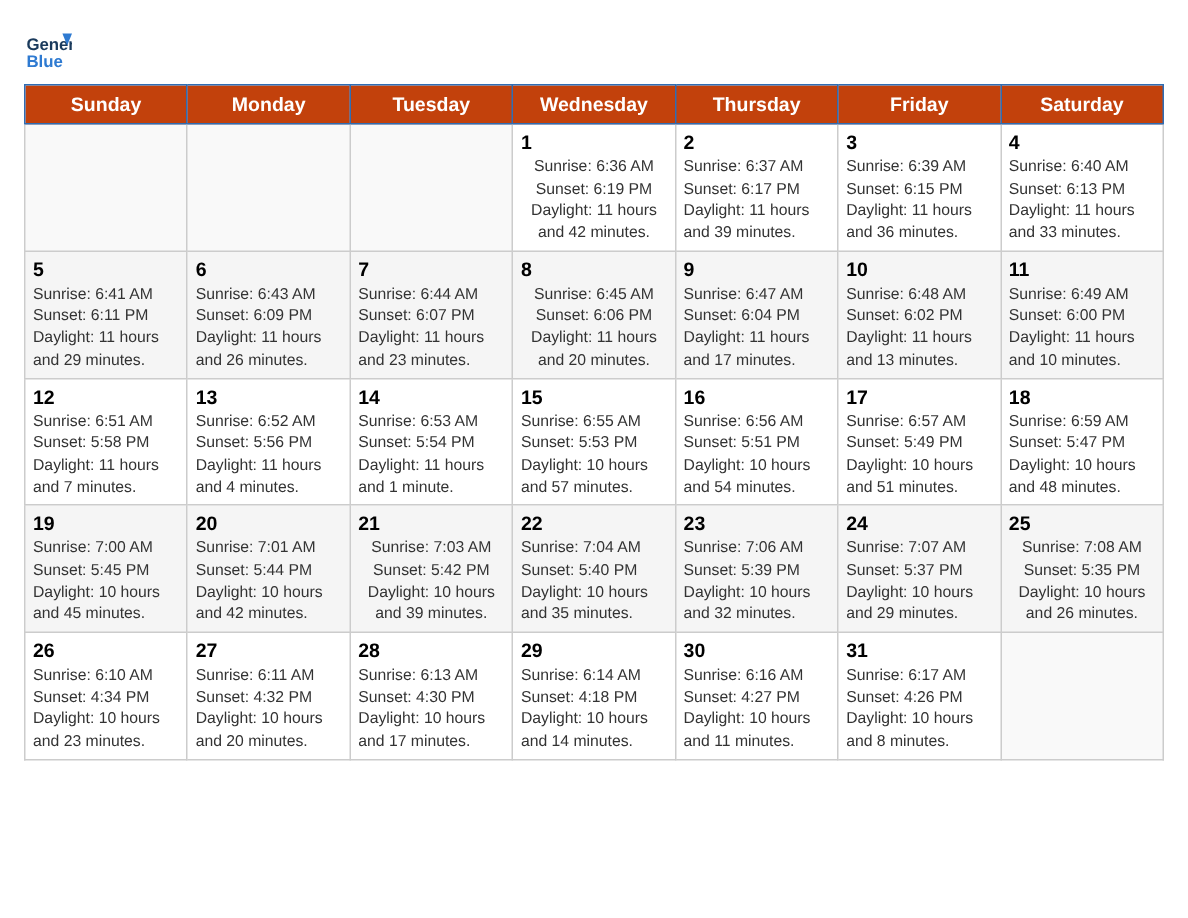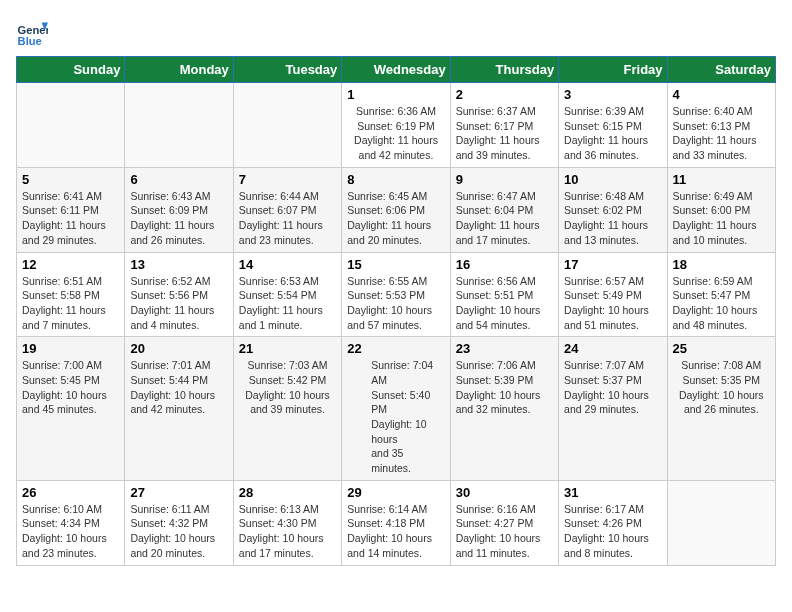--- a/index.html
+++ b/index.html
@@ -36,24 +36,24 @@
     .location {
       font-size: 15px;
       color: #1a3a5c;
     }
     .calendar {
       width: 100%;
       border-collapse: collapse;
       font-size: 11px;
     }
     .calendar th {
-      background: #15803d;
+      background: #c2410c;
       color: #fff;
       padding: 5px 4px;
-      text-align: right;
+      text-align: center;
       font-size: 13px;
       font-weight: bold;
       border: 1px solid #2e6db4;
     }
     .calendar td {
       border: 1px solid #ccc;
       vertical-align: top;
       padding: 4px 5px;
       width: 108px;
       min-height: 80px;
@@ -161,21 +161,21 @@
         </td>
         <td>
           <div class="day-number">7</div>
           <div class="day-info" style="white-space: pre-line;">Sunrise: 6:44 AM
 Sunset: 6:07 PM
 Daylight: 11 hours
 and 23 minutes.</div>
         </td>
         <td>
           <div class="day-number">8</div>
-          <div class="day-info" style="white-space: pre-line;">Sunrise: 6:45 AM
+          <div class="day-info" style="white-space: pre-line; text-align: center;">Sunrise: 6:45 AM
 Sunset: 6:06 PM
 Daylight: 11 hours
 and 20 minutes.</div>
         </td>
         <td>
           <div class="day-number">9</div>
           <div class="day-info" style="white-space: pre-line;">Sunrise: 6:47 AM
 Sunset: 6:04 PM
 Daylight: 11 hours
 and 17 minutes.</div>
@@ -263,21 +263,21 @@
         </td>
         <td>
           <div class="day-number">21</div>
           <div class="day-info" style="white-space: pre-line; text-align: center;">Sunrise: 7:03 AM
 Sunset: 5:42 PM
 Daylight: 10 hours
 and 39 minutes.</div>
         </td>
         <td>
           <div class="day-number">22</div>
-          <div class="day-info" style="white-space: pre-line; margin-left: 24px;">Sunrise: 7:04 AM
+          <div class="day-info" style="white-space: pre-line;">Sunrise: 7:04 AM
 Sunset: 5:40 PM
 Daylight: 10 hours
 and 35 minutes.</div>
         </td>
         <td>
           <div class="day-number">23</div>
           <div class="day-info" style="white-space: pre-line;">Sunrise: 7:06 AM
 Sunset: 5:39 PM
 Daylight: 10 hours
 and 32 minutes.</div>

